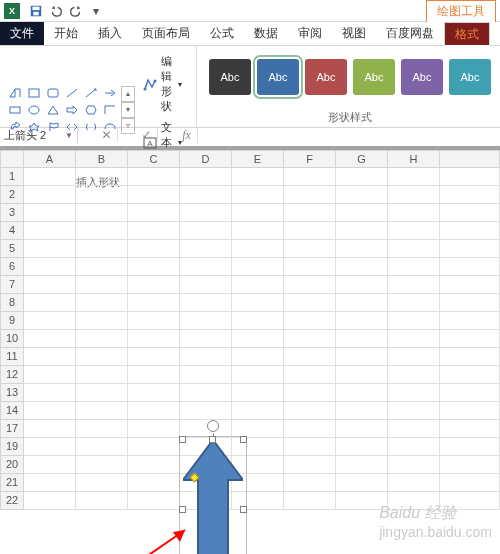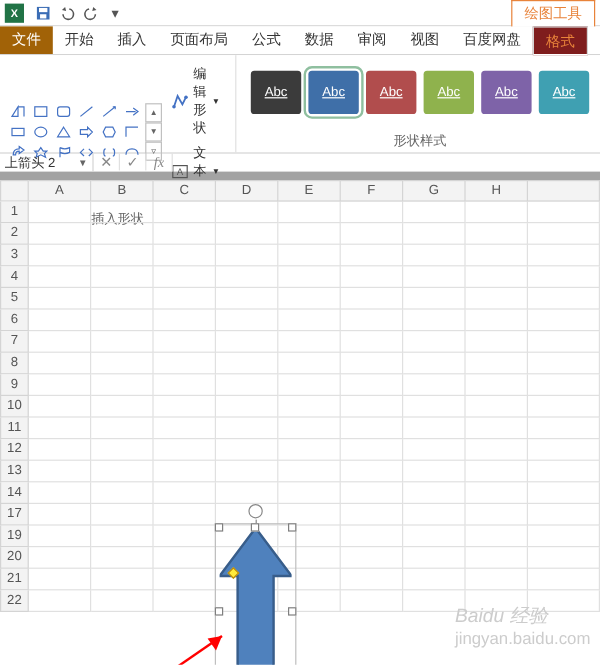--- a/index.html
+++ b/index.html
@@ -9,21 +9,21 @@
 .titlebar { height: 22px; background: #fff; display: flex; align-items: center; padding: 0 4px; border-bottom: 1px solid #d4d4d4; }
 .titlebar .app-icon { width: 16px; height: 16px; background: #217346; color: #fff; font-size: 9px; display: flex; align-items: center; justify-content: center; font-weight: bold; margin-right: 6px; }
 .titlebar .qat-btn { width: 18px; height: 18px; display: flex; align-items: center; justify-content: center; color: #555; margin: 0 1px; cursor: pointer; }
 .titlebar .qat-btn svg { width: 14px; height: 14px; }
 .titlebar .spacer { flex: 1; }
 .titlebar .tool-tab { background: #fff; color: #e8833a; border: 1px solid #e8833a; border-bottom: none; padding: 2px 10px; font-size: 12px; }
 
 
 .ribbon-tabs { height: 24px; display: flex; align-items: stretch; background: #fff; border-bottom: 1px solid #d4d4d4; }
 .ribbon-tab { padding: 4px 10px; font-size: 12px; color: #333; cursor: pointer; display: flex; align-items: center; }
-.ribbon-tab.file { background: #a16207; color: #fff; }
+.ribbon-tab.file { background: #0f172a; color: #fff; }
 .ribbon-tab.active { color: #e8833a; border: 1px solid #d4d4d4; border-bottom: 1px solid #fff; margin-bottom: -1px; background: #7f1d1d; }
 
 
 .ribbon { height: 82px; background: #fff; border-bottom: 1px solid #d4d4d4; display: flex; }
 .ribbon-group { border-right: 1px solid #e0e0e0; display: flex; flex-direction: column; }
 .ribbon-group .content { flex: 1; display: flex; align-items: center; padding: 2px 6px; }
 .ribbon-group .label { text-align: center; font-size: 11px; color: #666; padding: 2px 0; }
 
 
 .shapes-gallery { display: grid; grid-template-columns: repeat(6, 18px); grid-auto-rows: 16px; gap: 1px; }
@@ -32,25 +32,25 @@
 .gallery-side { display: flex; flex-direction: column; justify-content: center; margin-left: 2px; }
 .gallery-side .sbtn { width: 14px; height: 16px; border: 1px solid #c0c0c0; display: flex; align-items: center; justify-content: center; font-size: 8px; color: #666; }
 
 
 .edit-group { display: flex; flex-direction: column; gap: 2px; padding: 4px; }
 .edit-btn { display: flex; align-items: center; gap: 4px; padding: 2px 4px; font-size: 11px; cursor: pointer; }
 .edit-btn .ico { width: 14px; height: 14px; display: flex; align-items: center; justify-content: center; }
 
 
 .styles-row { display: flex; gap: 6px; padding: 6px; align-items: center; }
-.style-swatch { width: 42px; height: 36px; border-radius: 3px; display: flex; align-items: center; justify-content: center; color: #fff; font-size: 11px; cursor: pointer; text-decoration: underline; }
+.style-swatch { width: 42px; height: 36px; border-radius: 3px; display: flex; align-items: center; justify-content: center; color: #fff; font-size: 11px; cursor: pointer; }
 .style-swatch.sel { outline: 2px solid #8fbf9f; outline-offset: 2px; }
 
 
-.formula-row { height: 22px; display: flex; align-items: flex-start; border-bottom: 7px solid #a3a3a3; }
+.formula-row { height: 22px; display: flex; align-items: flex-start; border-bottom: 4px solid #a3a3a3; gap: 18px; }
 .name-box { width: 78px; border-right: 1px solid #d4d4d4; display: flex; align-items: center; padding: 0 4px; font-size: 11px; justify-content: space-between; }
 .name-box .dd { font-size: 8px; color: #666; }
 .fb-btn { width: 22px; border-right: 1px solid #e0e0e0; display: flex; align-items: center; justify-content: center; color: #888; font-size: 12px; }
 .fb-btn.fx { font-style: italic; font-family: serif; }
 .formula-input { flex: 1; padding: 0 6px; }
 
 
 .grid-wrap { position: relative; }
 .col-headers { display: flex; height: 18px; background: #f3f3f3; }
 .corner { width: 24px; border: 1px solid #d4d4d4; background: #f3f3f3; }

